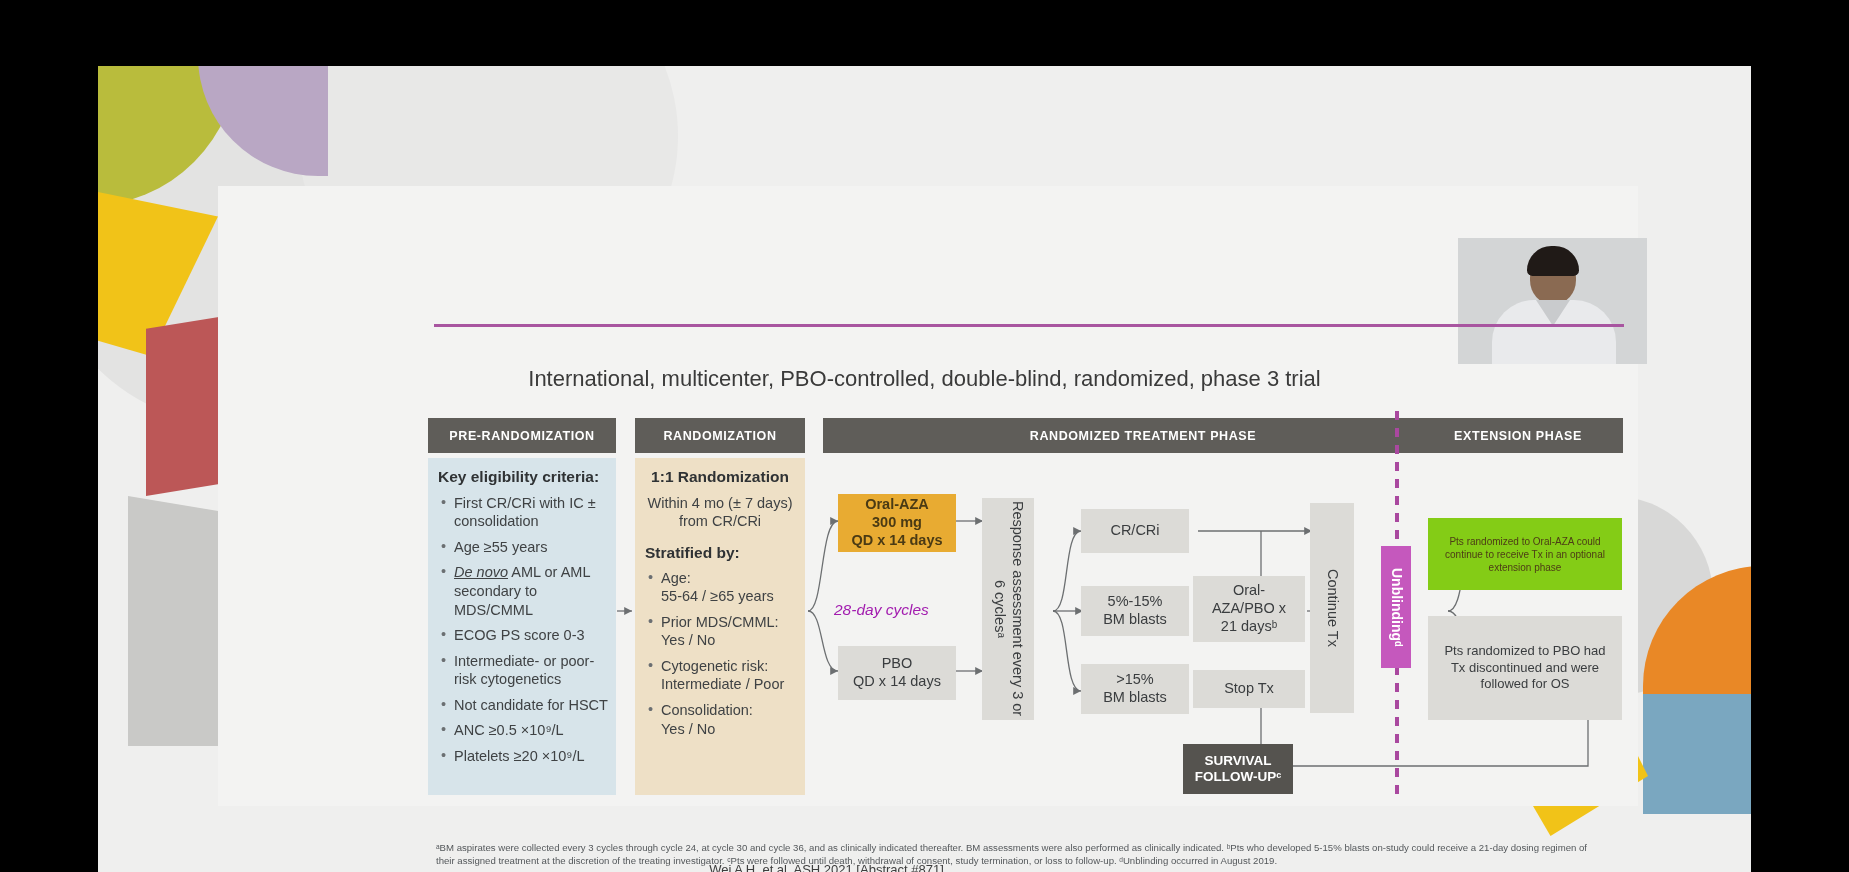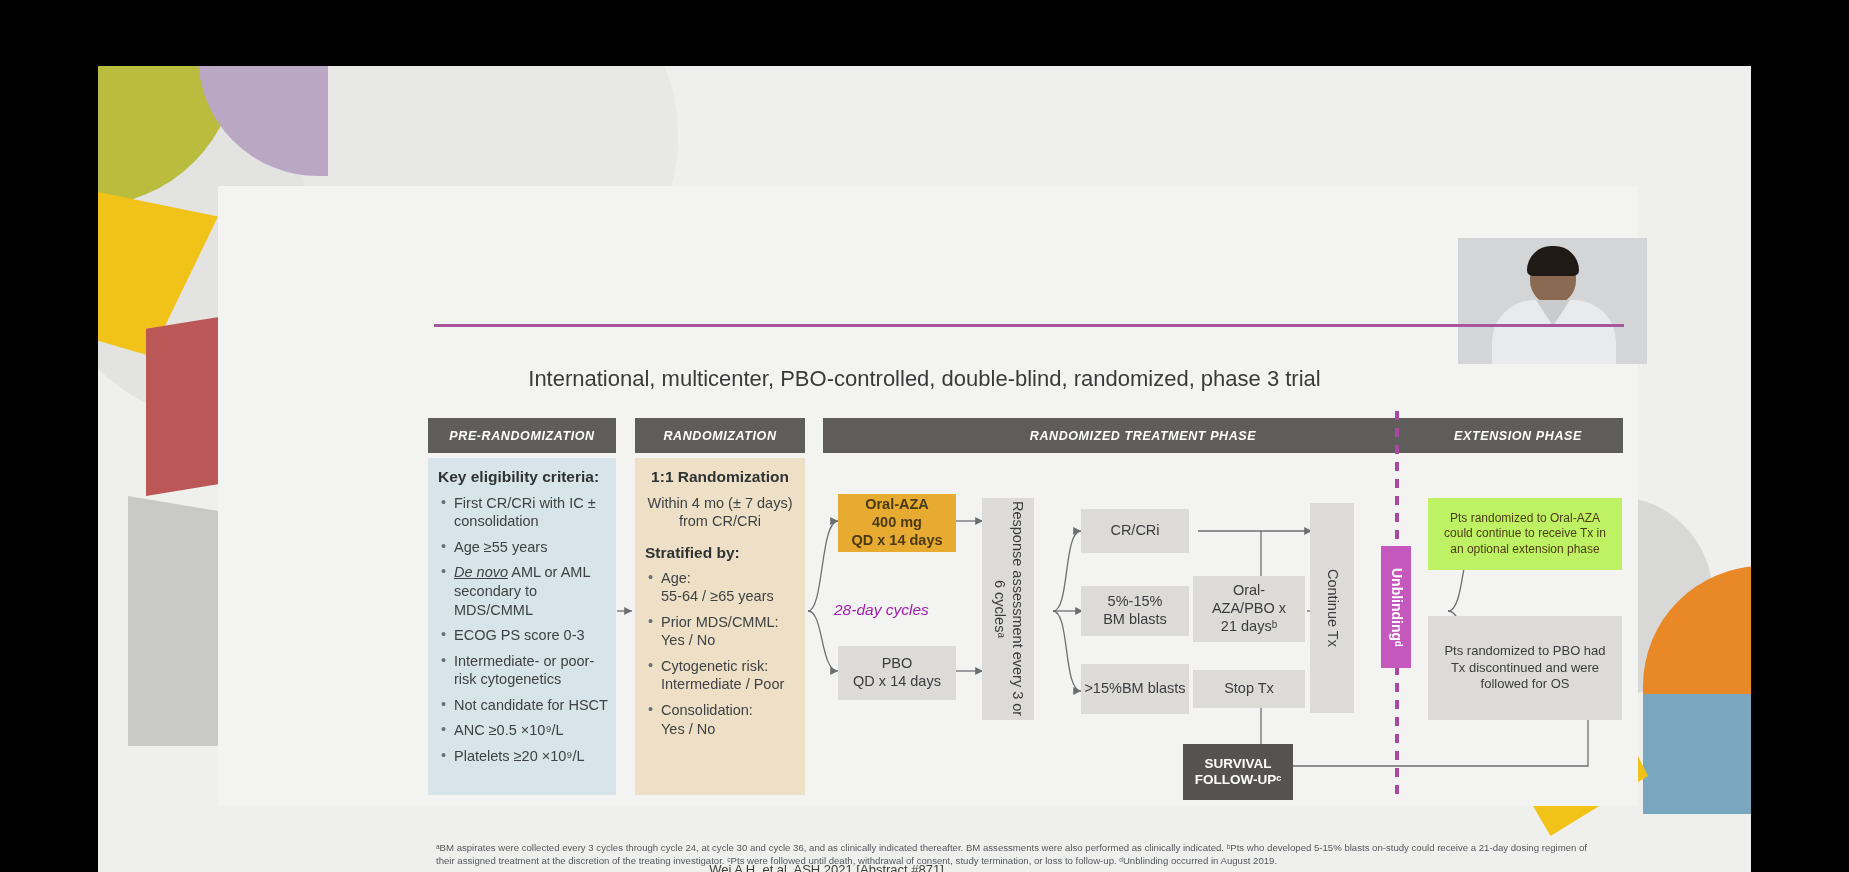--- a/index.html
+++ b/index.html
@@ -21,21 +21,21 @@
               clip-path:polygon(50% 100%,0 0,100% 0);}
 
   #title{position:absolute;left:338px;top:211px;width:940px;font-size:31px;color:#3d3d3d;
          font-family:"Liberation Sans",sans-serif;font-weight:400;letter-spacing:-.2px;white-space:nowrap;}
   #title-rule{position:absolute;left:336px;top:258px;width:1190px;height:3px;background:#a855a0;}
 
   #subtitle{position:absolute;left:98px;top:300px;width:1457px;text-align:center;font-size:22px;color:#3a3a3a;}
 
   
   .phbar{position:absolute;background:#5f5d59;color:#fff;font-size:12.5px;font-weight:bold;
-         letter-spacing:.6px;display:flex;align-items:center;justify-content:center;height:35px;font-style:italic;}
+         letter-spacing:.6px;display:flex;align-items:center;justify-content:center;height:35px;}
 
   
   .panel{position:absolute;font-size:14.5px;color:#3f4244;line-height:1.28;}
   #p-pre{left:330px;top:392px;width:188px;height:337px;background:#d7e4ea;}
   #p-rand{left:537px;top:392px;width:170px;height:337px;background:#eee0c6;}
 
   .p-h{font-weight:bold;font-size:15.5px;color:#2f3234;padding:9px 0 7px 10px;}
   #p-rand .p-h{text-align:center;padding-left:0;}
   ul.bl{margin:0;padding:0 6px 0 26px;list-style:none;}
   ul.bl li{position:relative;margin-bottom:7px;}
@@ -43,21 +43,21 @@
   .ital{font-style:italic;text-decoration:underline;}
   .ctr{text-align:center;}
   .sub2{padding:0 8px;}
 
   
   .box{position:absolute;display:flex;align-items:center;justify-content:center;text-align:center;
        font-size:14.5px;color:#3a3d3f;line-height:1.22;}
   .gray{background:#dcdbd7;}
   .amber{background:#e8ab32;color:#4a3a14;font-weight:bold;}
   .dark{background:#55534f;color:#fff;font-weight:bold;font-size:13.5px;}
-  .amber-x{background:#bef264;color:#4d3c16;font-size:12px;line-height:1.3;}
+  .amber-x{background:#84cc16;color:#4d3c16;font-size:10px;line-height:1.3;margin-top:20px;}
   .vrot{writing-mode:vertical-rl;}
 
   #cycles{position:absolute;left:736px;top:535px;font-style:italic;font-size:15.5px;color:#a21caf;}
 
   .magenta{background:#c558bd;color:#fff;font-weight:bold;font-size:14px;}
   #dashline{position:absolute;left:1297px;top:345px;width:4px;height:385px;
             background:repeating-linear-gradient(#a9489f 0 9px,transparent 9px 17px);}
 
   svg.conn{position:absolute;left:0;top:0;width:1849px;height:872px;pointer-events:none;overflow:visible;}
 
@@ -154,59 +154,59 @@
       </g>
       <g stroke="#6c6f71" stroke-width="1.3" fill="none">
         <path d="M1163,465 L1163,530"></path>
         <path d="M1163,625 L1163,700"></path>
         <path d="M1490,640 L1490,700 L1190,700"></path>
       </g>
     </svg>
 
     <div class="box amber" style="left:740px;top:428px;width:118px;height:58px;flex-direction:column;">
       <span>Oral-AZA</span>
-      <span>400 mg</span>
+      <span>300 mg</span>
       <span>QD x 14 days</span>
     </div>
     <div class="box gray" style="left:740px;top:580px;width:118px;height:54px;flex-direction:column;">
       <span>PBO</span>
       <span>QD x 14 days</span>
     </div>
     <div id="cycles">28-day cycles</div>
 
     <div class="box gray vrot" style="left:884px;top:432px;width:52px;height:222px;">
       <span>Response assessment every 3 or 6 cyclesᵃ</span>
     </div>
 
     <div class="box gray" style="left:983px;top:443px;width:108px;height:44px;">
       <span>CR/CRi</span>
     </div>
     <div class="box gray" style="left:983px;top:520px;width:108px;height:50px;flex-direction:column;">
       <span>5%-15%</span>
       <span>BM blasts</span>
     </div>
-    <div class="box gray" style="left:983px;top:598px;width:108px;height:50px;flex-direction:row;">
+    <div class="box gray" style="left:983px;top:598px;width:108px;height:50px;flex-direction:column;">
       <span>&gt;15%</span>
       <span>BM blasts</span>
     </div>
 
     <div class="box gray" style="left:1095px;top:510px;width:112px;height:66px;flex-direction:column;">
       <span>Oral-</span>
       <span>AZA/PBO x</span>
       <span>21 daysᵇ</span>
     </div>
     <div class="box gray" style="left:1095px;top:604px;width:112px;height:38px;">
       <span>Stop Tx</span>
     </div>
 
     <div class="box gray vrot" style="left:1212px;top:437px;width:44px;height:210px;">
       <span>Continue Tx</span>
     </div>
 
-    <div class="box dark" style="left:1085px;top:678px;width:110px;height:56px;flex-direction:column;">
+    <div class="box dark" style="left:1085px;top:678px;width:110px;height:50px;flex-direction:column;">
       <span>SURVIVAL</span>
       <span>FOLLOW-UPᶜ</span>
     </div>
 
     <div id="dashline"></div>
     <div class="box magenta vrot" style="left:1283px;top:480px;width:30px;height:122px;">
       <span>Unblindingᵈ</span>
     </div>
 
     <div class="box amber-x" style="left:1330px;top:432px;width:178px;height:72px;padding:0 8px;">

